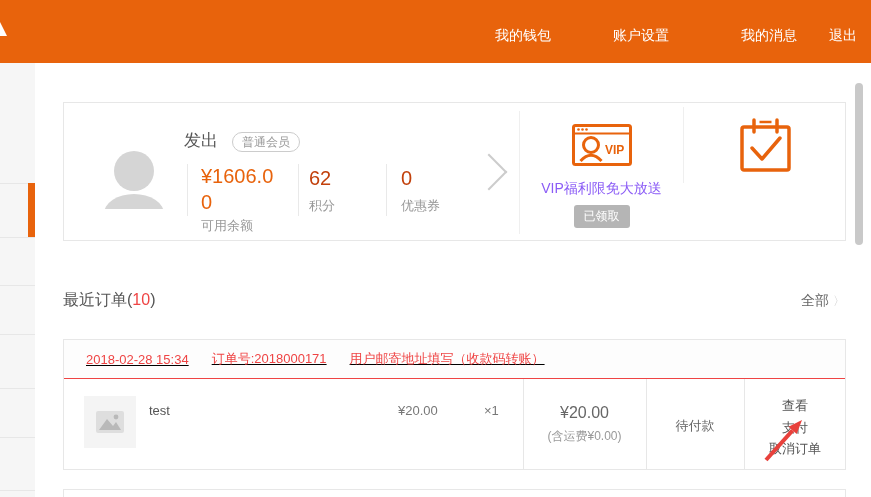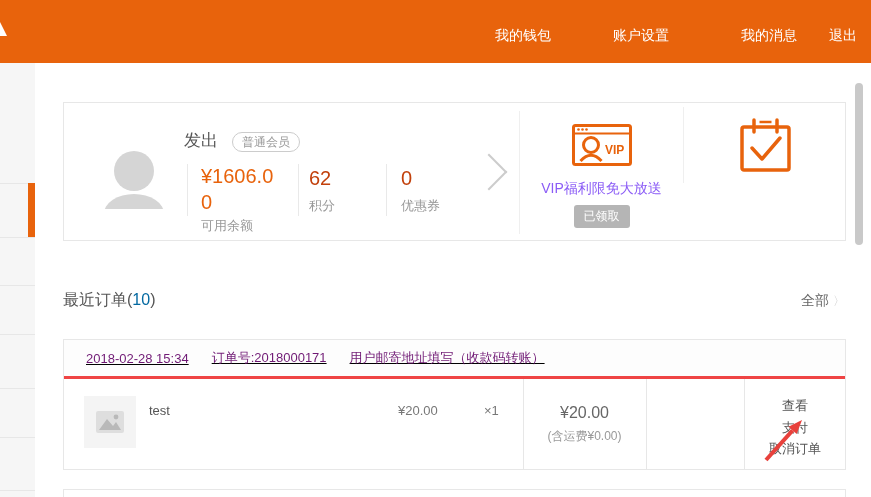--- a/index.html
+++ b/index.html
@@ -53,28 +53,28 @@
   .claimed-badge { display:inline-block; background:#b5b5b5; color:#fff; font-size:12px;
     padding:3px 10px; border-radius:3px; margin-top:7px; cursor:pointer; }
   .cal-block { position:absolute; left:620px; top:0; width:163px; height:139px; text-align:center; }
   .cal-block svg { margin-top:14px; cursor:pointer; }
 
   .scrollbar-thumb { position:absolute; left:855px; top:83px; width:8px; height:162px;
     background:#c9c9c9; border-radius:4px; cursor:pointer; }
 
   
   .orders-title { position:absolute; left:63px; top:290px; font-size:16px; color:#555; }
-  .orders-title .orange { color:#0369a1; }
+  .orders-title .orange { color:#ef4444; }
   .all-link { position:absolute; left:801px; top:292px; font-size:14px; color:#666;
     text-decoration:none; cursor:pointer; white-space:nowrap; }
   .all-link .chev { color:#ccc; font-size:12px; margin-left:4px; }
 
   .order-card { left:63px; top:339px; width:783px; height:131px; }
-  .order-head { height:39px; border-bottom:3px solid #ef4444; background:#fdfdfd;
-    display:flex; align-items:center; padding-left:22px; font-size:13px; color:#701a75; }
+  .order-head { height:39px; border-bottom:1px solid #ef4444; background:#fdfdfd;
+    display:flex; align-items:center; padding-left:22px; font-size:13px; color:#ef4444; }
   .order-head span + span { margin-left:23px; }
   .col-div { position:absolute; top:39px; bottom:0; width:1px; background:#e7e7e7; }
 
   .thumb { position:absolute; left:20px; top:56px; width:52px; height:52px; background:#f4f4f4;
     display:flex; align-items:center; justify-content:center; }
   .p-name { position:absolute; left:85px; top:63px; font-size:13px; color:#555; }
   .p-price { position:absolute; left:334px; top:63px; font-size:13px; color:#777; }
   .p-qty { position:absolute; left:420px; top:63px; font-size:13px; color:#777; }
   .t-amount { position:absolute; left:459px; width:123px; top:64px; text-align:center; font-size:16px; color:#666; }
   .t-ship { position:absolute; left:459px; width:123px; top:88px; text-align:center; font-size:12px; color:#999; }
@@ -186,20 +186,21 @@
         <circle cx="20" cy="6" r="2.4" fill="#b9b9b9"></circle>
       </svg>
     </div>
     <div class="p-name">test</div>
     <div class="p-price">¥20.00</div>
     <div class="p-qty">×1</div>
 
     <div class="t-amount">¥20.00</div>
     <div class="t-ship">(含运费¥0.00)</div>
 
+    <div class="o-status">待付款</div>
 
     <a class="o-action" style="top:57px">查看</a>
     <a class="o-action" style="top:79px">支付</a>
     <a class="o-action" style="top:100px">取消订单</a>
 
     <svg class="arrow-svg" width="120" height="60" viewBox="0 0 120 60">
       <line x1="22" y1="52" x2="48.6" y2="22.4" stroke="#e8413c" stroke-width="4"></line>
       <polygon points="58,12 52.7,26.1 44.5,18.7" fill="#e8413c"></polygon>
     </svg>
   </div>

